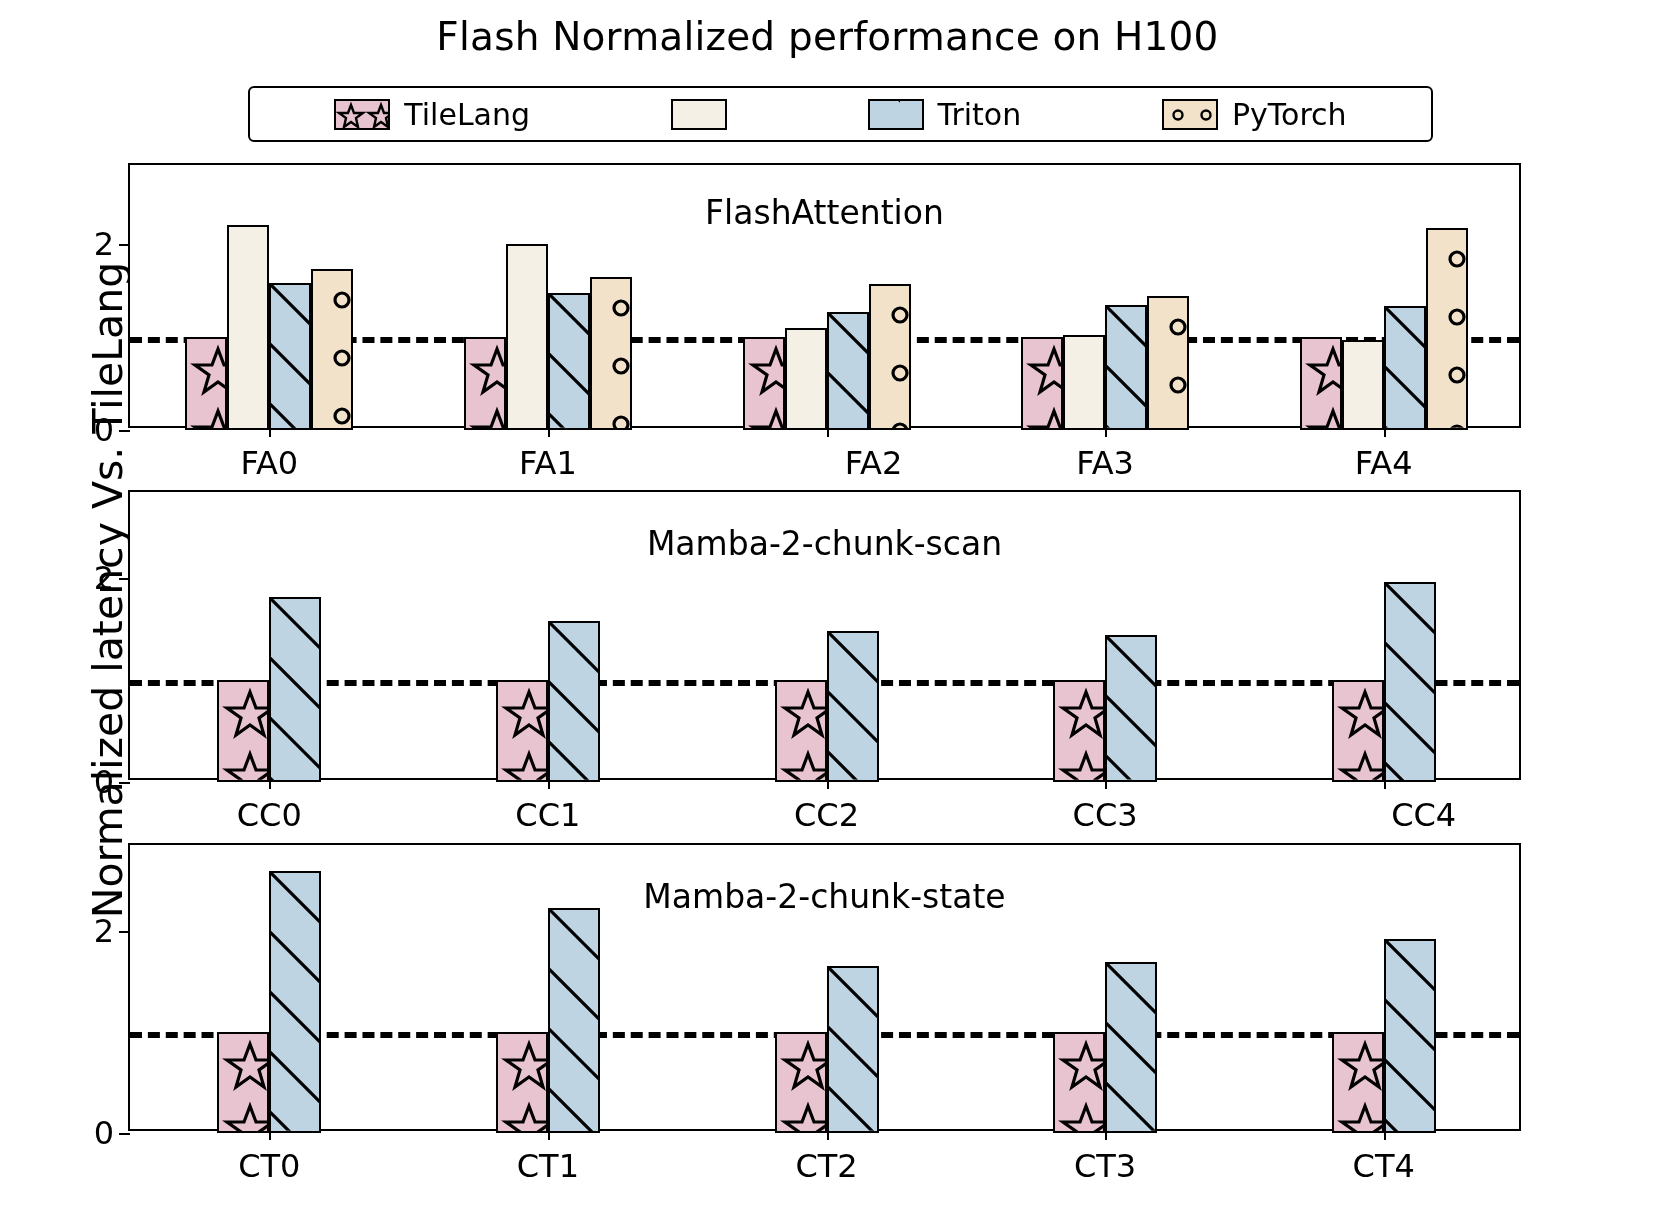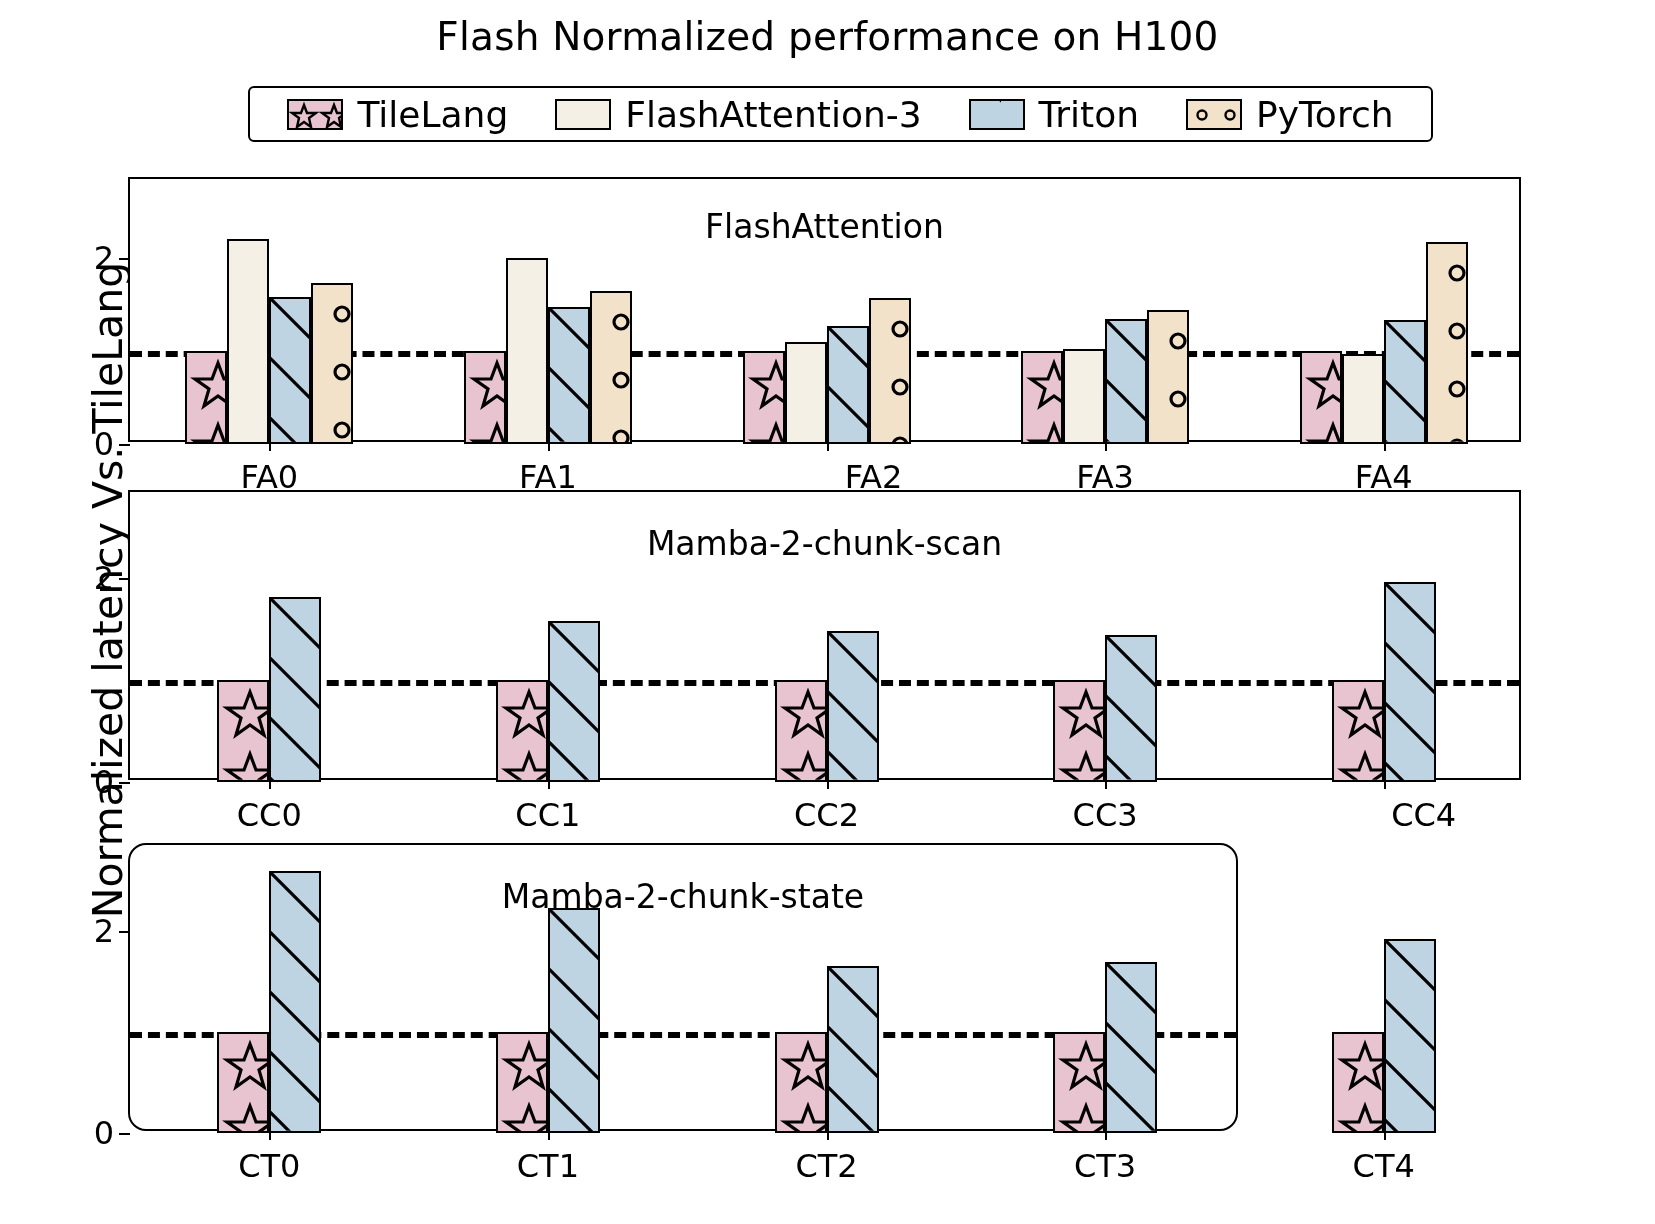--- a/index.html
+++ b/index.html
@@ -25,21 +25,21 @@
     width:1185px; height:56px;
     border:2.5px solid #000; border-radius:6px;
     background:#fff;
     display:flex; align-items:center; justify-content:space-around;
     padding:0 14px;
   }
   .legend-entry { display:flex; align-items:center; gap:14px; }
   .legend-swatch {
     width:56px; height:31px; border:2.5px solid #000; position:relative; overflow:hidden;
   }
-  .legend-label { font-size:36px; white-space:nowrap; }
+  .legend-label { font-size:30px; white-space:nowrap; }
 
   
   .ylabel {
     position:absolute;
     left:-372px; top:566px;
     width:960px; text-align:center;
     font-size:41px;
     transform:rotate(-90deg);
     transform-origin:center center;
   }
@@ -117,21 +117,20 @@
     <div class="legend-entry">
       <span class="legend-swatch" style="background:#e8c4d0">
         <svg width="100%" height="100%">
             <rect width="100%" height="100%" fill="url(#pat-star-sm)"></rect>
           </svg>
       </span>
       <span class="legend-label">TileLang</span>
     </div>
     <div class="legend-entry">
       <span class="legend-swatch" style="background:#f4f0e6"></span>
-      <span class="legend-label">FlashAttention-3</span>
     </div>
     <div class="legend-entry">
       <span class="legend-swatch" style="background:#bed4e3">
         <svg width="100%" height="100%">
             <rect width="100%" height="100%" fill="url(#pat-diag-sm)"></rect>
           </svg>
       </span>
       <span class="legend-label">Triton</span>
     </div>
     <div class="legend-entry">
@@ -139,21 +138,21 @@
         <svg width="100%" height="100%">
             <rect width="100%" height="100%" fill="url(#pat-circ-sm)"></rect>
           </svg>
       </span>
       <span class="legend-label">PyTorch</span>
     </div>
   </div>
 
   <div class="ylabel">Normalized latency Vs. TileLang</div>
 
-  <div class="axes" id="axes-0" style="left:128px; top:177px; width:1393px; height:265px;text-decoration:underline;">
+  <div class="axes" id="axes-0" style="left:128px; top:163px; width:1393px; height:265px;text-decoration:underline;">
     <div class="axes-title" style="top:28px;">FlashAttention</div>
     <div class="plotarea" id="plot-0">
         <div class="ytick" style="top: 265px;"></div>
         <div class="yticklabel" style="top: 265px;">0</div>
         <div class="ytick" style="top: 79.0351px;"></div>
         <div class="yticklabel" style="top: 79.0351px;">2</div>
         <div class="hline" style="top: 172.018px;"></div>
         <div class="xtick" style="left: 139.3px;"></div>
         <div class="xticklabel" style="left: 139.3px;">FA0</div>
         <div class="bar" style="left: 55.3px; width: 42px; height: 92.9825px; top: 172.018px; background: rgb(232, 196, 208);">
@@ -311,21 +310,21 @@
           </svg>
         </div>
         <div class="bar" style="left: 1253.7px; width: 52px; height: 200.456px; top: 89.5439px; background: rgb(190, 212, 227);">
           <svg class="hatch" preserveAspectRatio="none">
             <rect width="100%" height="100%" fill="url(#pat-diag)"></rect>
           </svg>
         </div>
       </div>
   </div>
 
-  <div class="axes" id="axes-2" style="left:128px; top:843px; width:1110px; height:288px;border-radius:18px;">
+  <div class="axes" id="axes-2" style="left:128px; top:843px; width:1393px; height:288px;">
     <div class="axes-title" style="top:32px;">Mamba-2-chunk-state</div>
     <div class="plotarea" id="plot-2">
         <div class="ytick" style="top: 288px;"></div>
         <div class="yticklabel" style="top: 288px;">0</div>
         <div class="ytick" style="top: 85.8947px;"></div>
         <div class="yticklabel" style="top: 85.8947px;">2</div>
         <div class="hline" style="top: 186.947px;"></div>
         <div class="xtick" style="left: 139.3px;"></div>
         <div class="xticklabel" style="left: 139.3px;">CT0</div>
         <div class="bar" style="left: 87.3px; width: 52px; height: 101.053px; top: 186.947px; background: rgb(232, 196, 208);">

